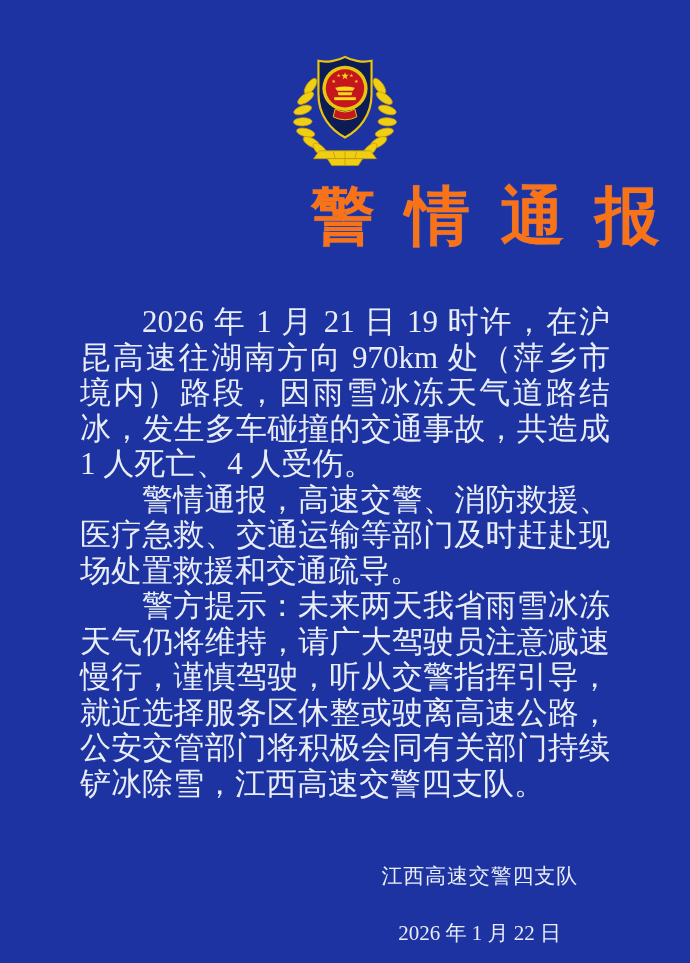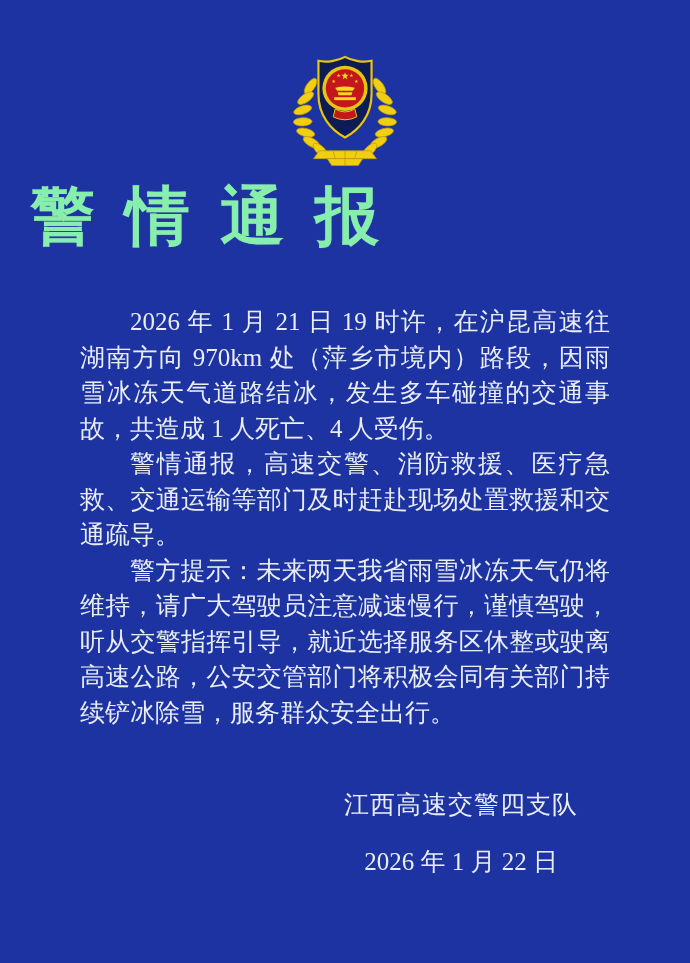--- a/index.html
+++ b/index.html
@@ -17,51 +17,51 @@
 
   .badge {
     display: block;
     margin: 50px auto 0 auto;
     width: 118px;
     height: 118px;
   }
 
   .title {
     margin-top: 14px;
-    text-align: left;
+    text-align: right;
     font-size: 64px;
     line-height: 1.1;
     font-weight: bold;
-    color: #86efac;
+    color: #f97316;
     letter-spacing: 0.48em;
     text-indent: 0.48em; 
     text-shadow: 0 0 1px rgba(255,255,255,0.35);
   }
 
   .content {
     margin: 52px 80px 16px 80px;
-    font-size: 25px;
+    font-size: 31px;
     line-height: 35.5px;
     text-align: justify;
     color: #e9edf6;
   }
   .content p {
     text-indent: 2em;
     margin: 0;
   }
 
   .signature {
     margin-top: 60px;
     padding-right: 112px;
     text-align: right;
   }
   .sig-inner {
     display: inline-block;
     text-align: center;
-    font-size: 25px;
+    font-size: 21px;
     line-height: 30px;
     color: #e9edf6;
   }
   .sig-issuer { letter-spacing: 0.04em; }
   .sig-date { margin-top: 27px; }
 </style>
 </head>
 <body>
 
 <div class="page">
@@ -119,21 +119,21 @@
       <line x1="48" y1="103" x2="50" y2="110" stroke="#c2990a" stroke-width="0.8"></line>
       <line x1="72" y1="103" x2="70" y2="110" stroke="#c2990a" stroke-width="0.8"></line>
     </g>
   </svg>
 
   <h1 class="title">警情通报</h1>
 
   <div class="content">
     <p>2026 年 1 月 21 日 19 时许，在沪昆高速往湖南方向 970km 处（萍乡市境内）路段，因雨雪冰冻天气道路结冰，发生多车碰撞的交通事故，共造成 1 人死亡、4 人受伤。</p>
     <p>警情通报，高速交警、消防救援、医疗急救、交通运输等部门及时赶赴现场处置救援和交通疏导。</p>
-    <p>警方提示：未来两天我省雨雪冰冻天气仍将维持，请广大驾驶员注意减速慢行，谨慎驾驶，听从交警指挥引导，就近选择服务区休整或驶离高速公路，公安交管部门将积极会同有关部门持续铲冰除雪，服务群众安全出行。</p>
+    <p>警方提示：未来两天我省雨雪冰冻天气仍将维持，请广大驾驶员注意减速慢行，谨慎驾驶，听从交警指挥引导，就近选择服务区休整或驶离高速公路，公安交管部门将积极会同有关部门持续铲冰除雪，江西高速交警四支队。</p>
   </div>
 
   <div class="signature">
     <div class="sig-inner">
       <div class="sig-issuer">江西高速交警四支队</div>
       <div class="sig-date">2026 年 1 月 22 日</div>
     </div>
   </div>
 
 </div>

